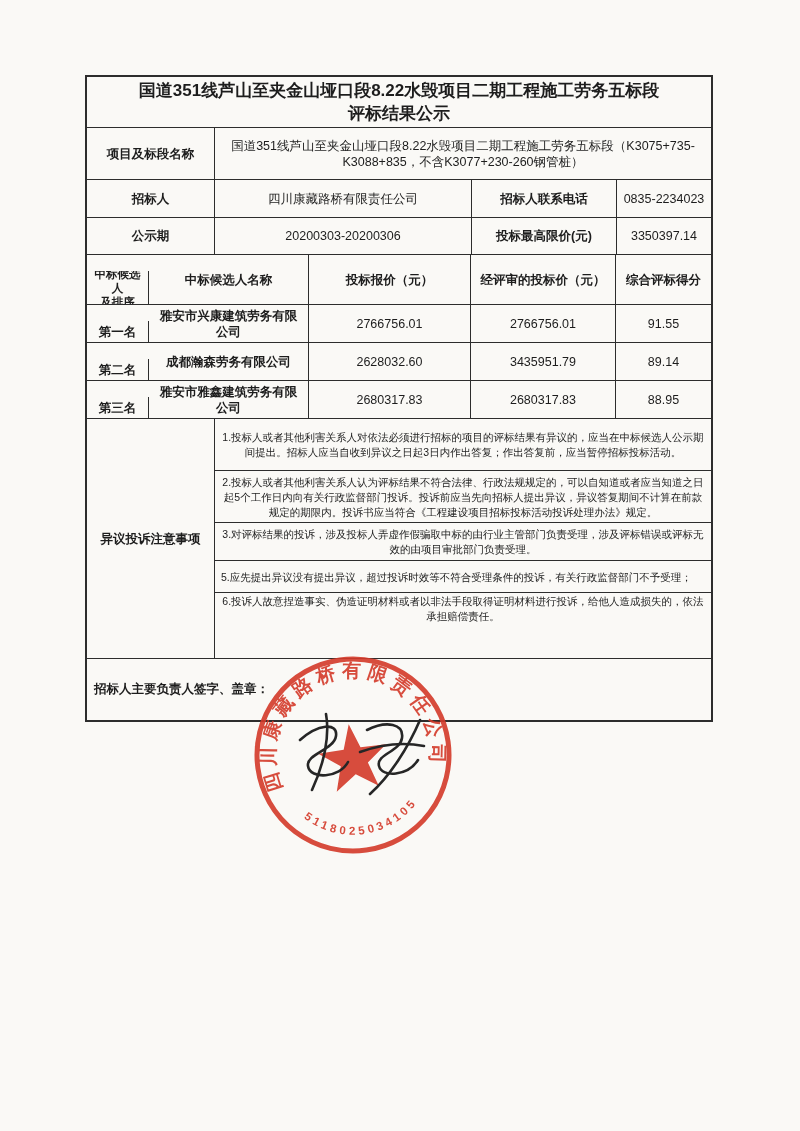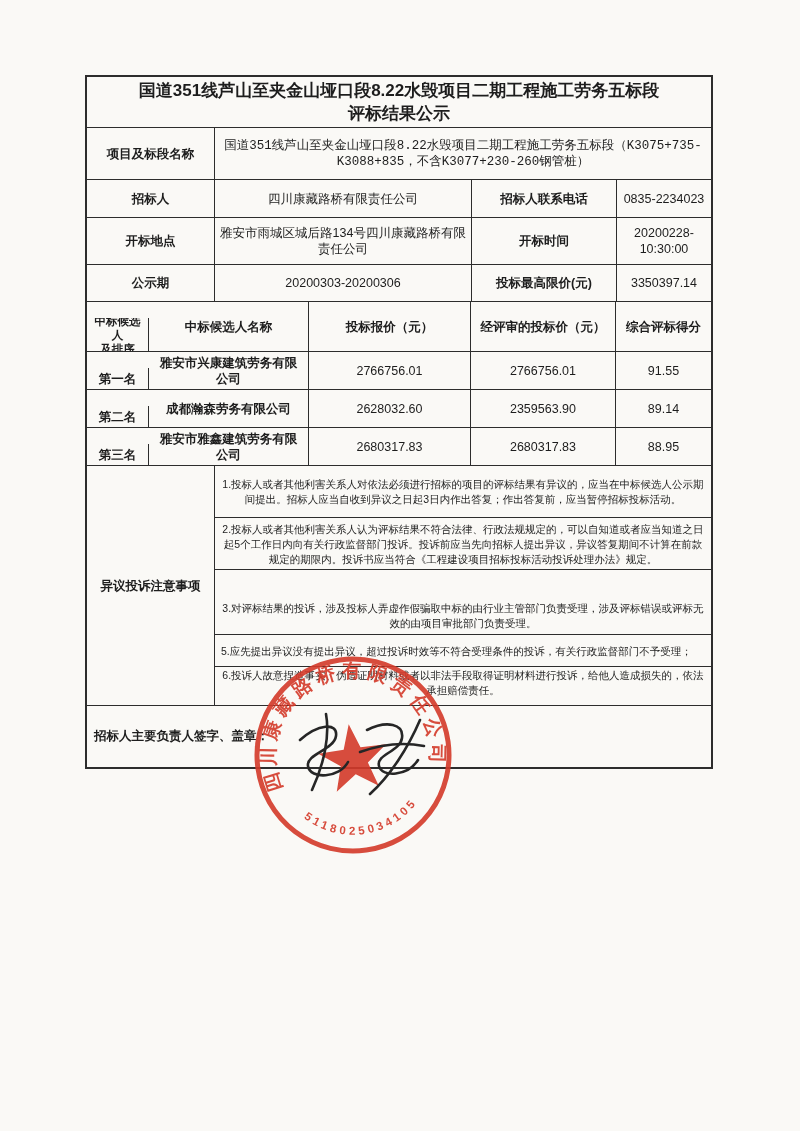--- a/index.html
+++ b/index.html
@@ -29,21 +29,21 @@
     text-align:center;padding:2px 5px;overflow:hidden;
   }
   .cell.rb{border-right:1.5px solid var(--line);}
   .lbl{font-weight:bold;font-size:12.5px;line-height:16px;}
   .val{font-size:12.5px;line-height:16px;}
   
   .c-lab{width:128px;flex:0 0 auto;}
   .c-val{width:257px;flex:0 0 auto;}
   .c-lab2{width:145px;flex:0 0 auto;}
   .c-val2{flex:1 1 auto;}
-  .c-merge{flex:1 1 auto;font-family:Liberation Mono, monospace;}
+  .c-merge{flex:1 1 auto;}
   .c-rank{width:62px;flex:0 0 auto;margin-top:16px;}
   .c-name{width:160px;flex:0 0 auto;}
   .c-bid{width:162px;flex:0 0 auto;}
   .c-rev{width:145px;flex:0 0 auto;}
   .c-score{flex:1 1 auto;}
   
   .h-title{height:50px;}
   .h-r1{height:52px;}
   .h-r2{height:38px;}
   .h-r3{height:47px;}
@@ -57,21 +57,21 @@
     justify-content:center;width:100%;
   }
   .rank-hdr{flex-direction:column;font-weight:bold;font-size:11.5px;line-height:14px;}
   .notes-content{flex:1 1 auto;display:flex;flex-direction:column;}
   .note-item{
     box-sizing:border-box;border-bottom:1.5px solid var(--line);
     font-size:10.5px;line-height:15px;text-align:center;
     padding:3px 6px 2px 6px;display:flex;align-items:center;
   }
   .note-item.last{border-bottom:none;}
-  .n1{height:52px;}.n2{height:52px;}.n3{height:38px;margin-top:27px;}
+  .n1{height:52px;}.n2{height:52px;}.n3{height:38px;}
   .n4{height:36px;}.n5{height:32px;}.n6{height:30px;}
   .foot-cell{justify-content:flex-start;text-align:center;padding-left:7px;font-weight:bold;font-size:12.5px;}
   .seal-svg{position:absolute;left:248px;top:650px;width:210px;height:210px;transform:rotate(-8deg);opacity:.9;}
   .sig-svg{position:absolute;left:292px;top:702px;width:145px;height:95px;}
 </style>
 </head>
 <body>
 
 <div class="tbl">
 
@@ -87,26 +87,20 @@
     <div class="cell c-merge val">国道351线芦山至夹金山垭口段8.22水毁项目二期工程施工劳务五标段（K3075+735-K3088+835，不含K3077+230-260钢管桩）</div>
   </div>
 
   <div class="t-row h-r2">
     <div class="cell rb c-lab lbl">招标人</div>
     <div class="cell rb c-val val">四川康藏路桥有限责任公司</div>
     <div class="cell rb c-lab2 lbl">招标人联系电话</div>
     <div class="cell c-val2 val">0835-2234023</div>
   </div>
 
-  <div class="t-row h-r3">
-    <div class="cell rb c-lab lbl">开标地点</div>
-    <div class="cell rb c-val val">雅安市雨城区城后路134号四川康藏路桥有限责任公司</div>
-    <div class="cell rb c-lab2 lbl">开标时间</div>
-    <div class="cell c-val2 val">20200228-10:30:00</div>
-  </div>
 
   <div class="t-row h-r4">
     <div class="cell rb c-lab lbl">公示期</div>
     <div class="cell rb c-val val">20200303-20200306</div>
     <div class="cell rb c-lab2 lbl">投标最高限价(元)</div>
     <div class="cell c-val2 val">3350397.14</div>
   </div>
 
   <div class="t-row h-ch">
     <div class="cell rb c-rank rank-hdr">
@@ -124,21 +118,21 @@
     <div class="cell rb c-name lbl">雅安市兴康建筑劳务有限公司</div>
     <div class="cell rb c-bid val">2766756.01</div>
     <div class="cell rb c-rev val">2766756.01</div>
     <div class="cell c-score val">91.55</div>
   </div>
 
   <div class="t-row h-cand">
     <div class="cell rb c-rank lbl">第二名</div>
     <div class="cell rb c-name lbl">成都瀚森劳务有限公司</div>
     <div class="cell rb c-bid val">2628032.60</div>
-    <div class="cell rb c-rev val">2359563.90</div>
+    <div class="cell rb c-rev val">3435951.79</div>
     <div class="cell c-score val">89.14</div>
   </div>
 
   <div class="t-row h-cand">
     <div class="cell rb c-rank lbl">第三名</div>
     <div class="cell rb c-name lbl">雅安市雅鑫建筑劳务有限公司</div>
     <div class="cell rb c-bid val">2680317.83</div>
     <div class="cell rb c-rev val">2680317.83</div>
     <div class="cell c-score val">88.95</div>
   </div>

